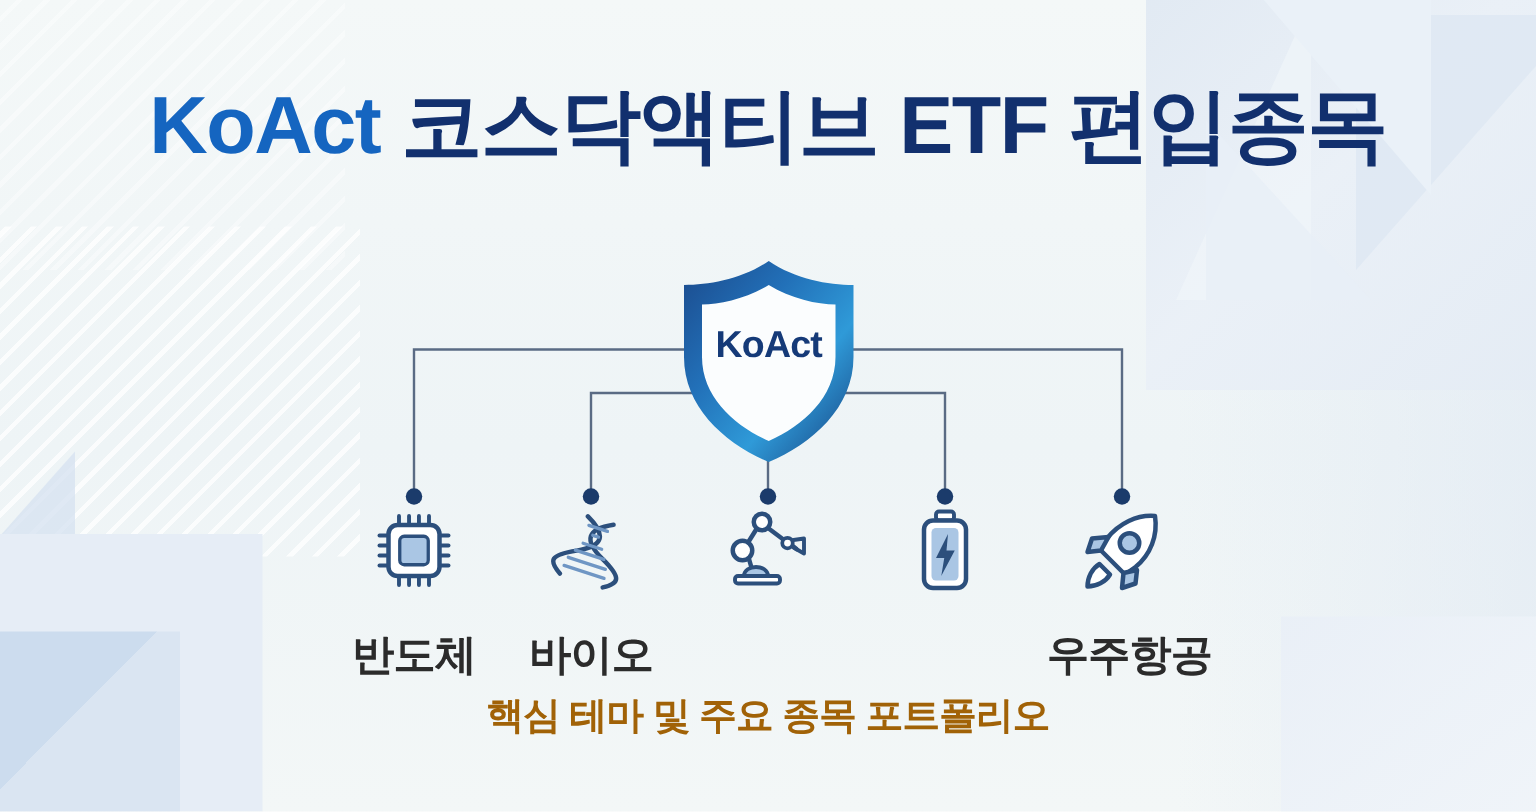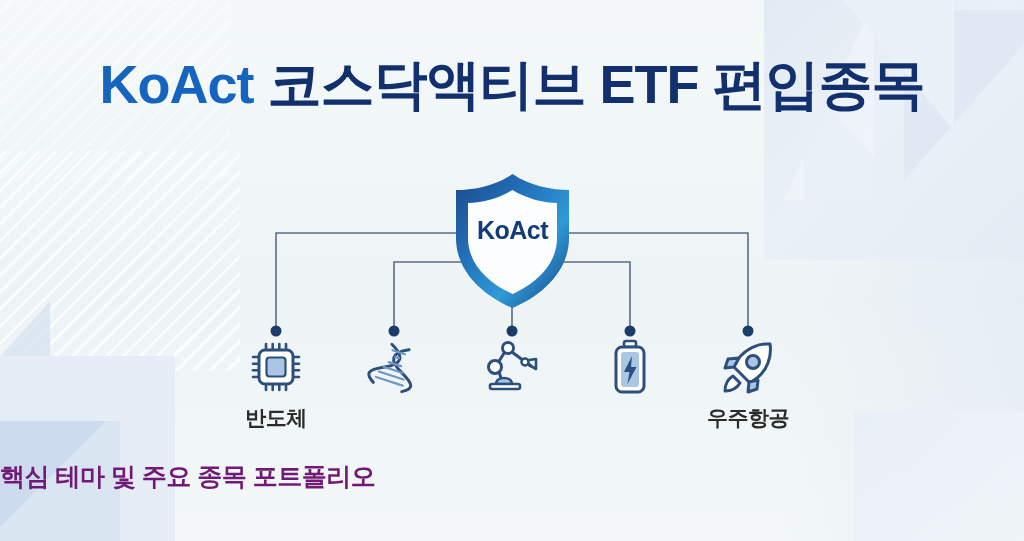--- a/index.html
+++ b/index.html
@@ -210,37 +210,37 @@
     width: 120px;
     text-align: center;
   }
   .node .ico {
     height: 62px;
     display: flex;
     align-items: center;
     justify-content: center;
   }
   .node .lbl {
-    margin-top: 6px;
-    font-size: 21px;
+    margin-top: 20px;
+    font-size: 28px;
     font-weight: 700;
     color: #2b2b2b;
     letter-spacing: -.5px;
     white-space: nowrap;
   }
 
   
   .caption {
     position: absolute;
     left: 0; right: 0;
     top: 460px;
-    text-align: left;
+    text-align: center;
     font-size: 25px;
     font-weight: 700;
-    color: #701a75;
+    color: #a16207;
     letter-spacing: -.5px;
   }
 </style>
 </head>
 <body>
 
 <div class="stage">
 
   <div class="bg-layer">
     <div class="bg-base"></div>
@@ -340,20 +340,21 @@
               <line x1="20.5" y1="11.5" x2="33.5" y2="11.5"></line>
               <line x1="25" y1="17" x2="29" y2="17"></line>
               <line x1="20.5" y1="24" x2="33.5" y2="24"></line>
               <line x1="17" y1="30" x2="37" y2="30"></line>
               <line x1="14" y1="36" x2="40" y2="36"></line>
               <line x1="13" y1="42" x2="41" y2="42"></line>
             </g>
           </g>
         </svg>
       </div>
+      <div class="lbl">바이오</div>
     </div>
 
     <div class="node" style="left:452px;">
       <div class="ico">
         <svg width="56" height="54" viewBox="0 0 56 54">
           <g stroke="#2c4f7c" stroke-width="3" stroke-linecap="round" stroke-linejoin="round" fill="none">
             <path d="M12 26 L22 10"></path>
             <path d="M24 9 L40 21"></path>
             <path d="M42 22 L47 26"></path>
             <path d="M14 28 L18 42"></path>
@@ -374,21 +375,21 @@
       <div class="ico">
         <svg width="44" height="56" viewBox="0 0 44 56">
           <rect x="16" y="2" width="12" height="6" rx="2" fill="#ffffff" stroke="#2c4f7c" stroke-width="2.6"></rect>
           <rect x="8" y="8" width="28" height="45" rx="6" fill="#ffffff" stroke="#2c4f7c" stroke-width="3"></rect>
           <rect x="13" y="13" width="18" height="35" rx="3" fill="#aac6e4"></rect>
           <path d="M24 17 L16 33 L21.5 33 L19.5 45 L28.5 28 L23 28 Z" fill="#2c4f7c"></path>
         </svg>
       </div>
     </div>
 
-    <div class="node" style="left:688px;">
+    <div class="node" style="left:688px;text-align:right;">
       <div class="ico">
         <svg width="56" height="54" viewBox="0 0 56 54">
           <g stroke="#2c4f7c" stroke-width="3" stroke-linejoin="round" stroke-linecap="round">
             <path d="M50 4 C38 3, 26 9, 18 19 L13 26 L30 43 L37 38 C47 30, 52 17, 50 4 Z" fill="#ffffff"></path>
             <path d="M19 18 L8 19 L5 28 L14 27 Z" fill="#aac6e4"></path>
             <path d="M29 42 L28 52 L37 49 L38 40 Z" fill="#aac6e4"></path>
             <circle cx="33" cy="22" r="6.5" fill="#aac6e4"></circle>
             <path d="M13 36 C8 39, 5 45, 5 51 C11 51, 17 48, 20 43 Z" fill="#ffffff"></path>
           </g>
         </svg>

